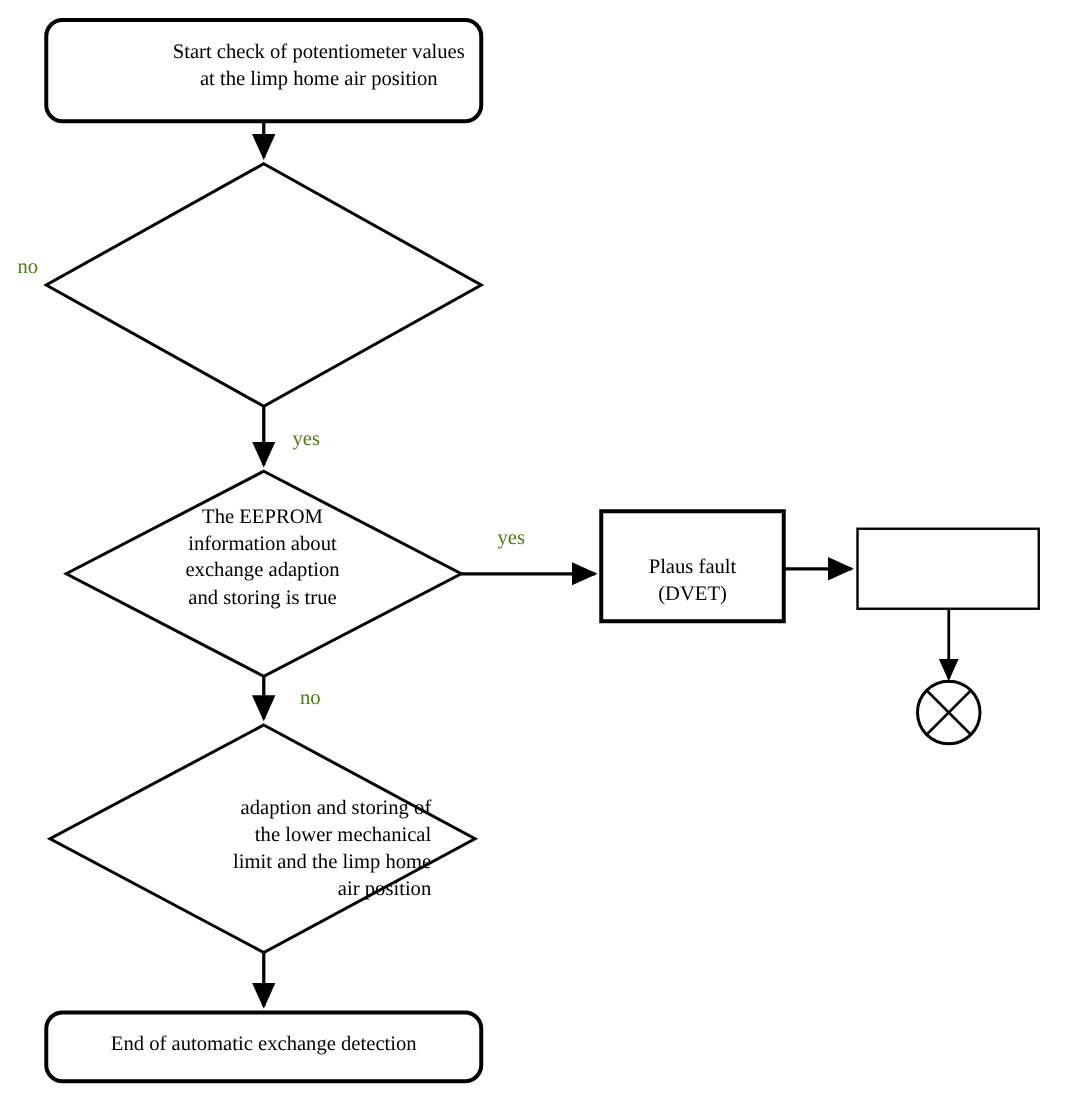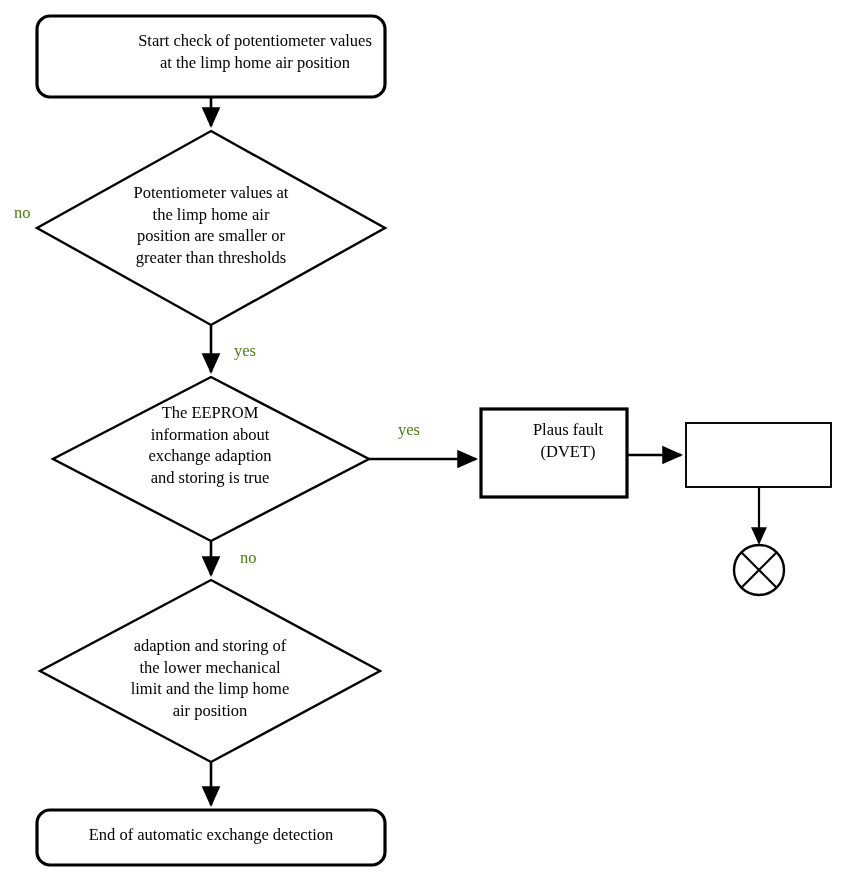--- a/index.html
+++ b/index.html
@@ -67,22 +67,22 @@
     font-family: "Liberation Serif", "DejaVu Serif", serif;
     font-size: 16.5px;
     line-height: 18px;
     white-space: nowrap;
     pointer-events: none;
   }
   
   #txt-start        { left: 37px;  top: 30px;  width: 348px; margin-left: 44px; }
   #txt-decision1    { left: 80px;  top: 182px; width: 262px; }
   #txt-decision2    { left: 90px;  top: 402px; width: 240px; }
-  #txt-decision3    { left: 75px;  top: 635px; width: 270px; }
-  #txt-plausfault   { left: 481px; top: 419px; width: 146px; margin-left: 14px; }
+  #txt-decision3    { left: 75px;  top: 635px; width: 270px; text-align: right; }
+  #txt-plausfault   { left: 481px; top: 442px; width: 146px; }
   #txt-faultproc    { left: 686px; top: 432px; width: 145px; }
   #txt-end          { left: 37px;  top: 824px; width: 348px; }
 
   #lbl-no1   { left: 14px;  top: 204px; }
   #lbl-yes1  { left: 234px; top: 342px; }
   #lbl-yes2  { left: 398px; top: 421px; }
   #lbl-no2   { left: 240px; top: 549px; }
 </style>
 </head>
 <body>
@@ -125,24 +125,20 @@
     <polygon class="shape-stroke-med" points="211,580 380,671 211,762 40,671"></polygon>
 
     <line class="connector" x1="211" y1="762" x2="211" y2="805" marker-end="url(#arrowhead)"></line>
 
     <rect class="shape-stroke-thick" x="37" y="810" width="348" height="55" rx="13" ry="13"></rect>
   </svg>
 
   <div class="node-text" id="txt-start">Start check of potentiometer values
 at the limp home air position</div>
 
-  <div class="node-text" id="txt-decision1">Potentiometer values at
-the limp home air
-position are smaller or
-greater than thresholds</div>
 
   <div class="node-text" id="txt-decision2">The EEPROM
 information about
 exchange adaption
 and storing is true</div>
 
   <div class="node-text" id="txt-decision3">adaption and storing of
 the lower mechanical
 limit and the limp home
 air position</div>

